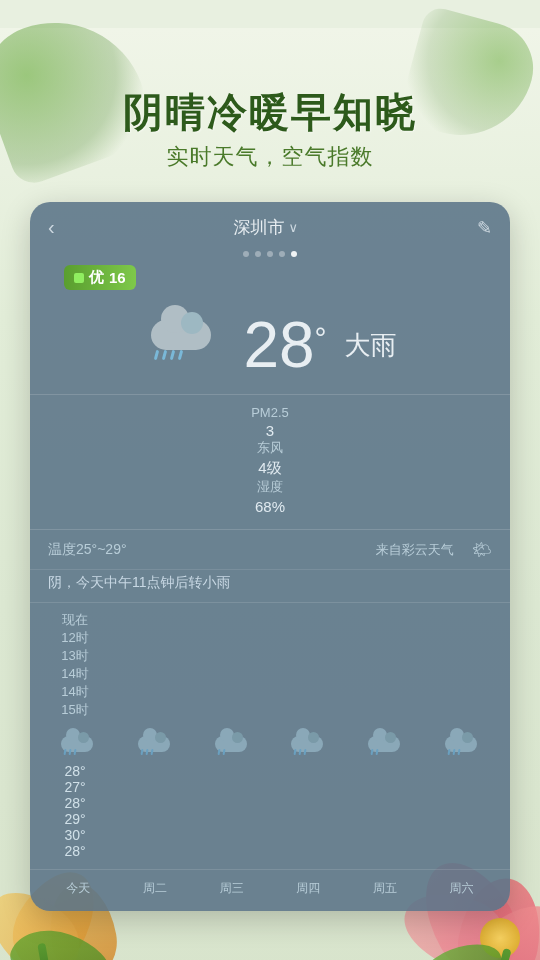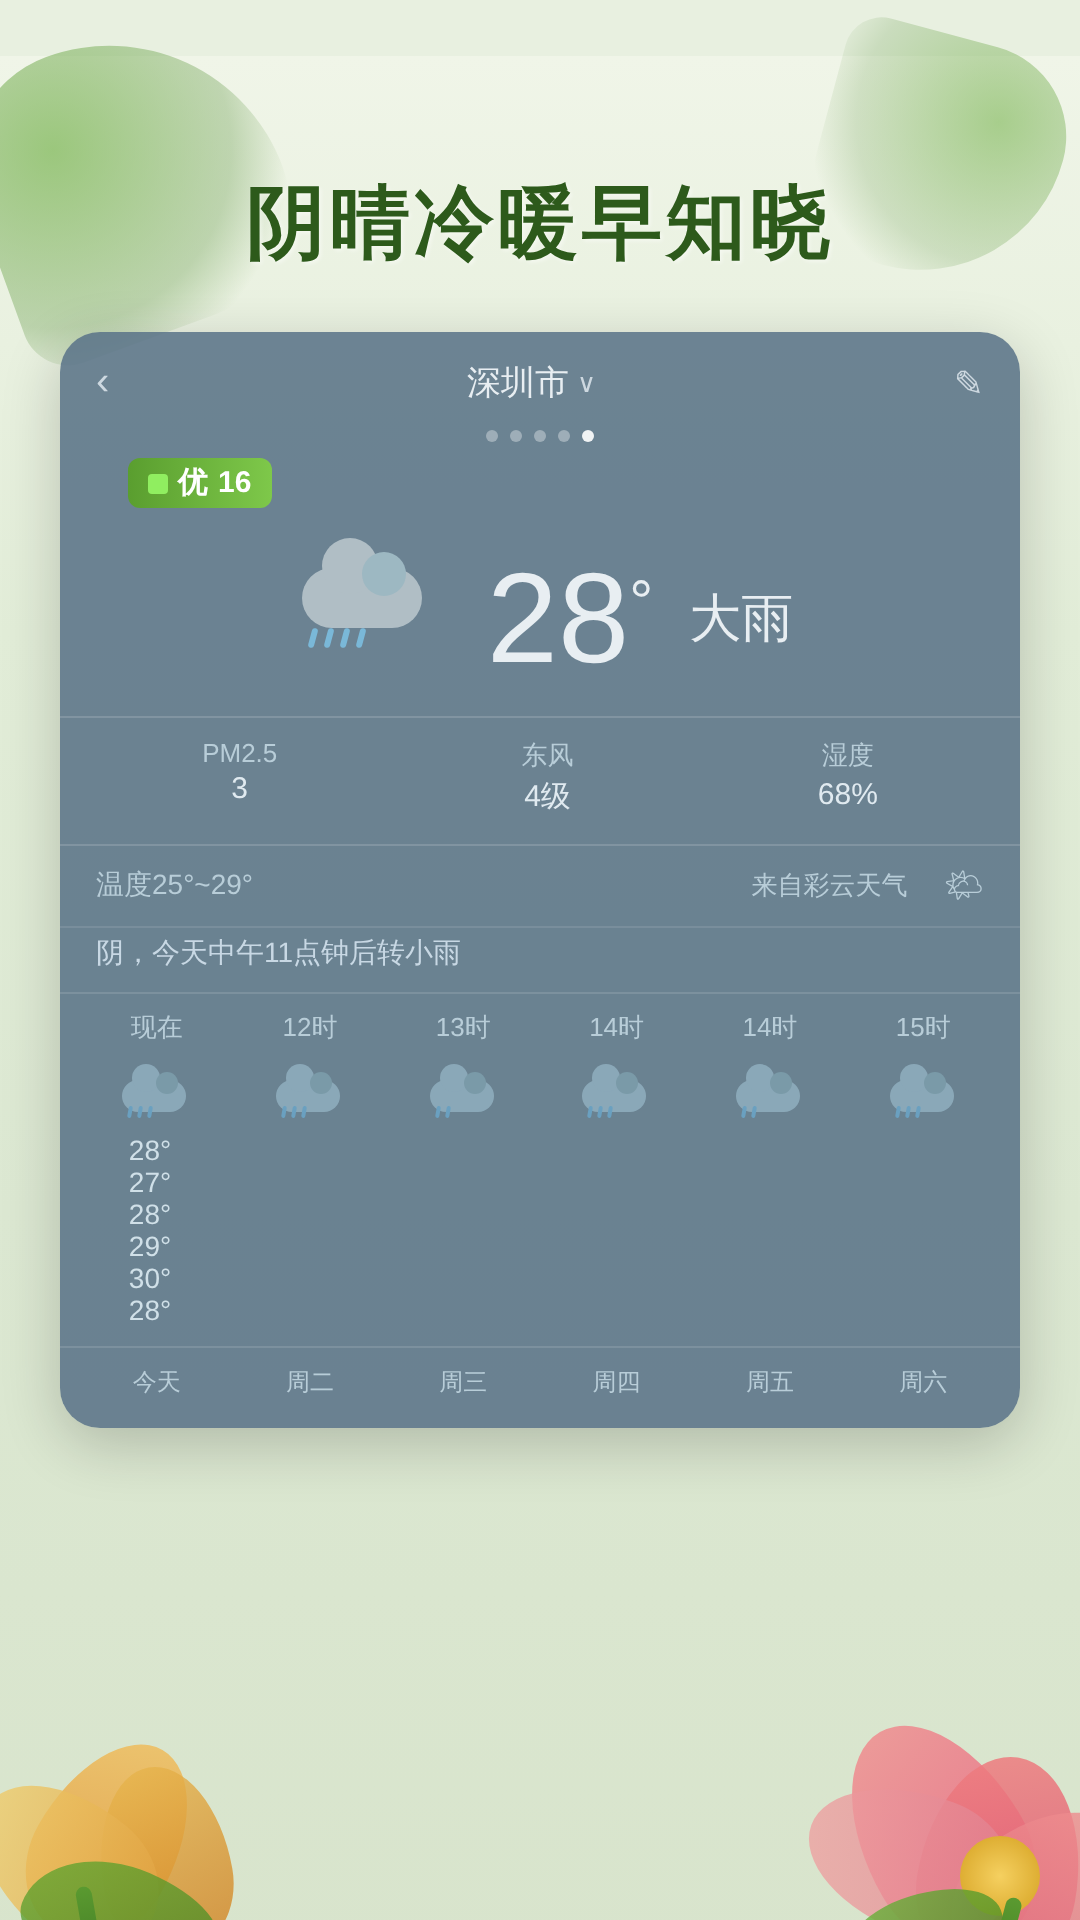--- a/index.html
+++ b/index.html
@@ -234,20 +234,21 @@
       text-align: center;
     }
 
     
     .weather-stats {
       display: flex;
       justify-content: space-around;
       padding: 10px 10px 14px 10px;
       border-top: 1px solid rgba(255,255,255,0.15);
       border-bottom: 1px solid rgba(255,255,255,0.15);
+      flex-direction: column;
     }
 
     .stat-item {
       text-align: center;
     }
 
     .stat-label {
       font-size: 13px;
       color: #b8cdd8;
       display: block;
@@ -292,20 +293,21 @@
       color: #c8d8e4;
       padding: 4px 18px 10px 18px;
       border-top: 1px solid rgba(255,255,255,0.1);
     }
 
     .hourly-header {
       display: flex;
       justify-content: space-around;
       padding: 8px 10px 4px 10px;
       border-top: 1px solid rgba(255,255,255,0.12);
+      flex-direction: column;
     }
 
     .hour-label {
       font-size: 13px;
       color: #b8cdd8;
       text-align: center;
       width: 70px;
     }
 
     .hourly-icons {
@@ -433,20 +435,21 @@
       <div style="position:absolute;width:65px;height:95px;background:linear-gradient(160deg,#e8b850,#d08020);border-radius:50% 50% 50% 50%/60% 60% 40% 40%;transform:rotate(-10deg);bottom:20px;left:70px;opacity:0.8;"></div>
       <div style="position:absolute;width:68px;height:100px;background:linear-gradient(160deg,#f0d070,#e0a040);border-radius:50% 50% 50% 50%/60% 60% 40% 40%;transform:rotate(-50deg);bottom:15px;left:20px;opacity:0.8;"></div>
 
       <div style="position:absolute;width:100px;height:60px;background:linear-gradient(140deg,#60a830,#408020);border-radius:50% 50% 50% 50%/60% 40% 60% 40%;transform:rotate(20deg);bottom:5px;left:30px;opacity:0.75;"></div>
       <div style="position:absolute;width:8px;height:55px;background:linear-gradient(180deg,#5a9a30,#3a7020);border-radius:4px;bottom:0;left:62px;transform:rotate(-10deg);"></div>
     </div>
   </div>
 
   <div class="header-section">
     <div class="main-title">阴晴冷暖早知晓</div>
+    <div class="sub-title">实时天气，空气指数</div>
   </div>
 
   <div class="weather-card">
 
     <div class="card-header">
       <span class="back-btn">‹</span>
       <div class="city-name">
         <span>深圳市</span>
         <span class="city-arrow">∨</span>
       </div>

